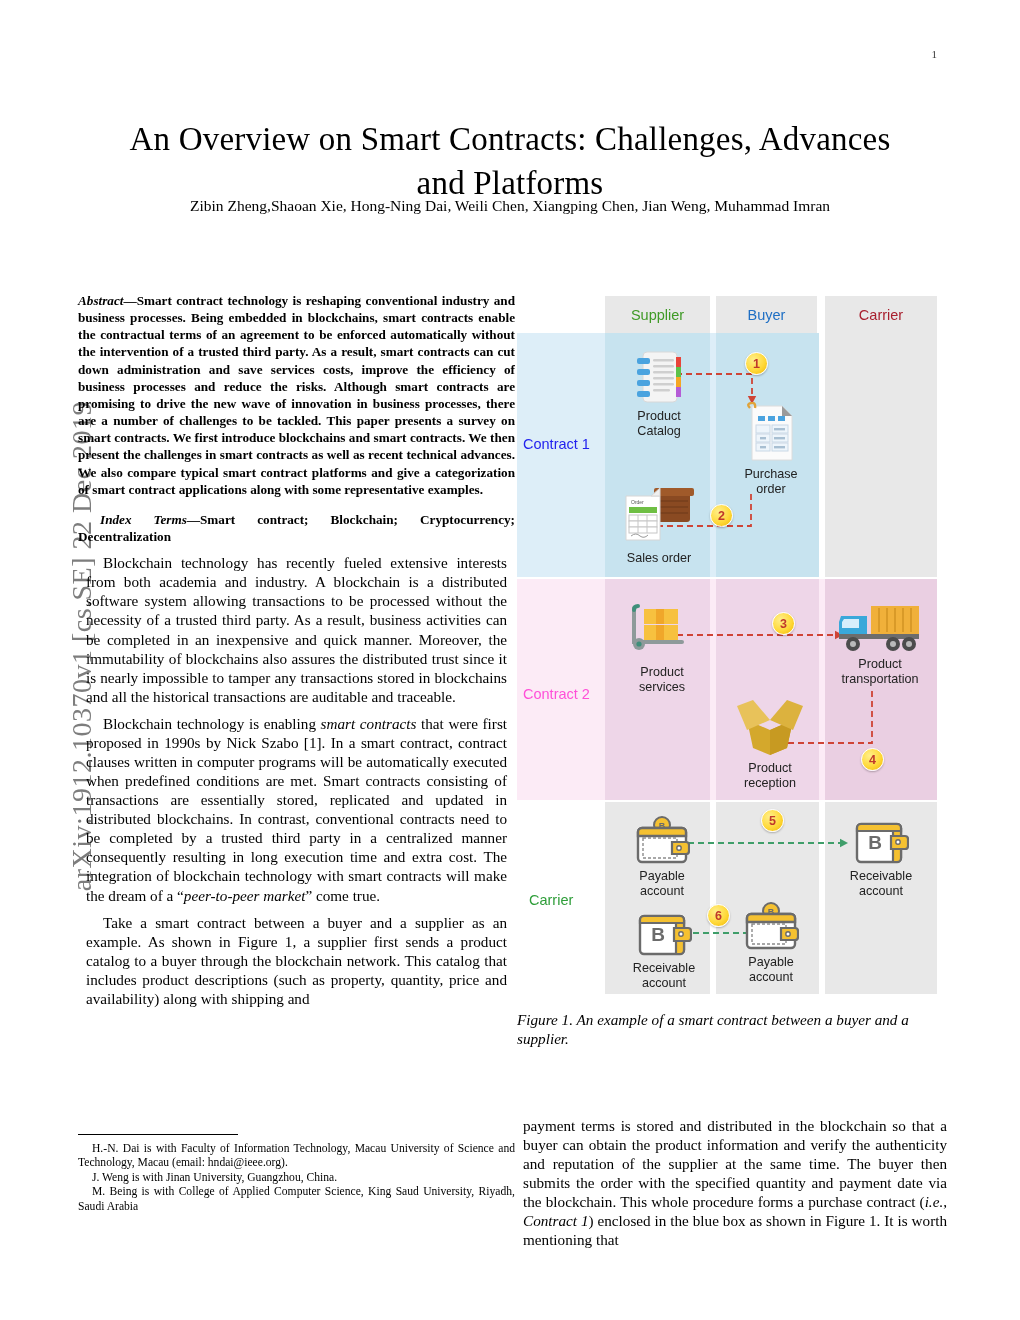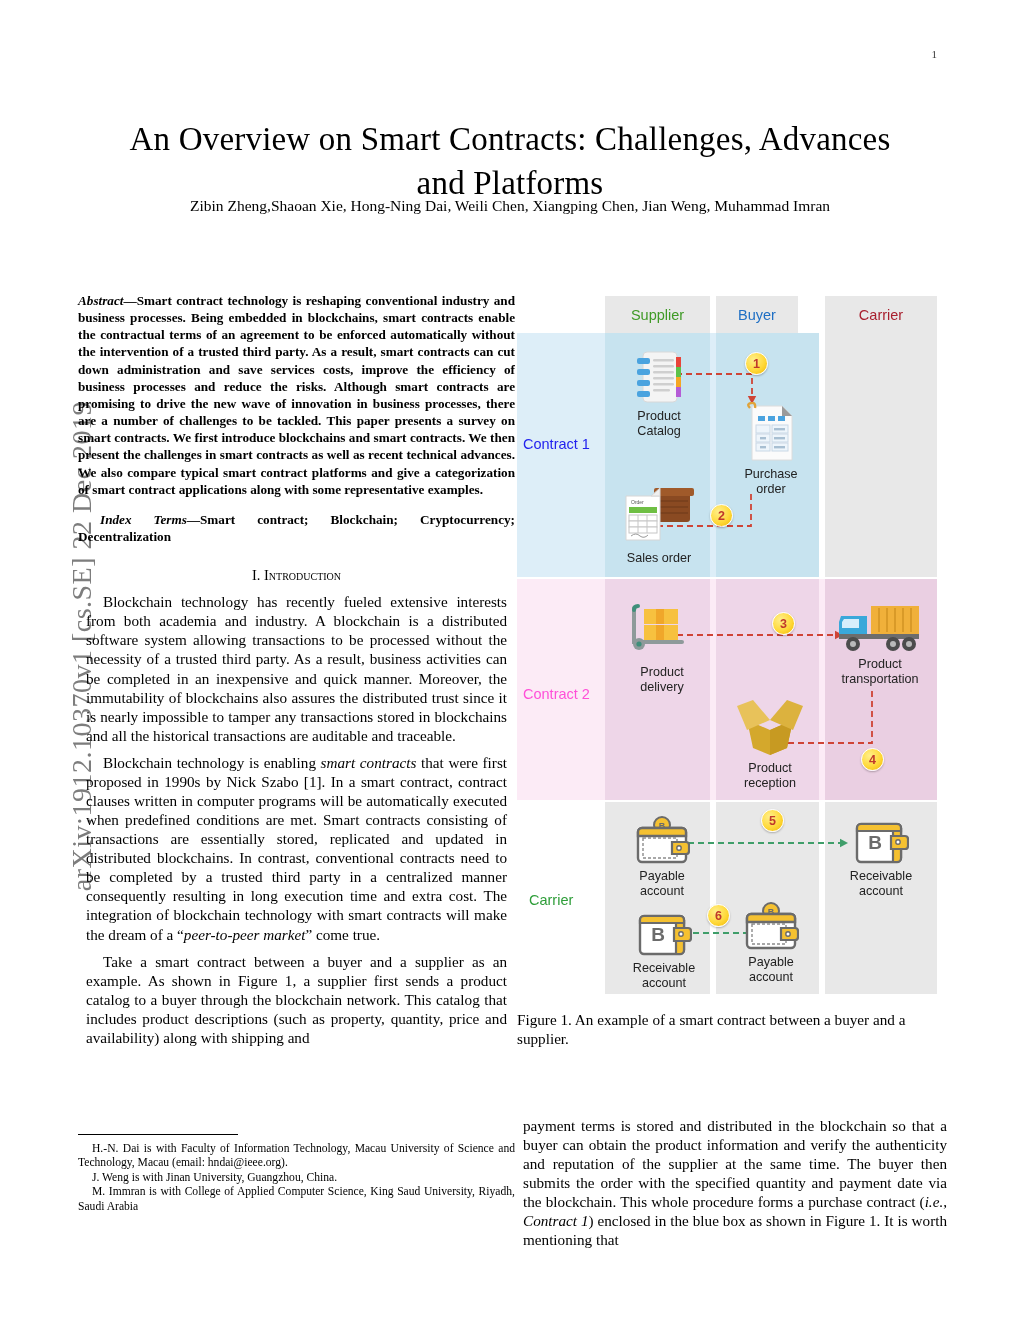--- a/index.html
+++ b/index.html
@@ -113,21 +113,21 @@
 
   
   .lane-head{
     position:absolute; top:0; height:37px;
     background:#e8e8e8;
     display:flex; align-items:center; justify-content:center;
     font-family:"Liberation Sans", sans-serif;
     font-size:14.5px;
   }
   .lane-head.supplier{ left:88px; width:105px; color:#3f9a26; }
-  .lane-head.buyer{ left:199px; width:82px; color:#1f6fc4; }
+  .lane-head.buyer{ left:199px; width:101px; color:#1f6fc4; }
   .lane-head.carrier{ left:308px; width:112px; color:#a81f2e; }
 
   
   .band{ position:absolute; }
   .band.c1-left { left:0;   top:37px; width:86px;  height:244px; background:#ddeef8; }
   .band.c1-sup  { left:88px; top:37px; width:105px; height:244px; background:#c7e3ef; }
   .band.c1-buy  { left:199px;top:37px; width:103px; height:244px; background:#c7e3ef; }
   .band.c1-gap1 { left:86px; top:37px; width:2px;   height:244px; background:#ddeef8; }
   .band.c1-gap2 { left:193px;top:37px; width:6px;   height:244px; background:#ddeef8; }
   .band.c1-car  { left:308px;top:37px; width:112px; height:244px; background:#e8e8e8; }
@@ -177,21 +177,21 @@
     font-family:"Liberation Sans", sans-serif;
     font-size:12.5px; font-weight:bold; color:#c0392b;
   }
 
   
   .arrow{ position:absolute; }
   .arrow svg{ display:block; overflow:visible; }
 
   .fig-caption{
     position:absolute; left:517px; top:1010px; width:432px;
-    font-size:15.2px; line-height:1.25; text-align:left;
+    font-size:15.2px; line-height:1.25; text-align:left;font-style:italic;
   }
 
   
   .ico{ display:block; }
 </style>
 </head>
 <body>
 
 <div class="page-number">1</div>
 
@@ -203,37 +203,33 @@
 <div class="col-left">
 
   <div class="abstract">
     <span class="lead">Abstract</span><span>—</span><span>Smart contract technology is reshaping conventional industry and business processes. Being embedded in blockchains, smart contracts enable the contractual terms of an agreement to be enforced automatically without the intervention of a trusted third party. As a result, smart contracts can cut down administration and save services costs, improve the efficiency of business processes and reduce the risks. Although smart contracts are promising to drive the new wave of innovation in business processes, there are a number of challenges to be tackled. This paper presents a survey on smart contracts. We first introduce blockchains and smart contracts. We then present the challenges in smart contracts as well as recent technical advances. We also compare typical smart contract platforms and give a categorization of smart contract applications along with some representative examples.</span>
   </div>
 
   <div class="indexterms">
     <span class="lead">Index Terms</span><span>—</span><span>Smart contract; Blockchain; Cryptocurrency; Decentralization</span>
   </div>
 
-  <div class="sec-head">
-    <span class="num">I.</span>
-    <span>Introduction</span>
-  </div>
 
   <p class="body">Blockchain technology has recently fueled extensive interests from both academia and industry. A blockchain is a distributed software system allowing transactions to be processed without the necessity of a trusted third party. As a result, business activities can be completed in an inexpensive and quick manner. Moreover, the immutability of blockchains also assures the distributed trust since it is nearly impossible to tamper any transactions stored in blockchains and all the historical transactions are auditable and traceable.</p>
 
   <p class="body"><span>Blockchain technology is enabling </span><span class="it">smart contracts</span><span> that were first proposed in 1990s by Nick Szabo [1]. In a smart contract, contract clauses written in computer programs will be automatically executed when predefined conditions are met. Smart contracts consisting of transactions are essentially stored, replicated and updated in distributed blockchains. In contrast, conventional contracts need to be completed by a trusted third party in a centralized manner consequently resulting in long execution time and extra cost. The integration of blockchain technology with smart contracts will make the dream of a “</span><span class="it">peer-to-peer market</span><span>” come true.</span></p>
 
   <p class="body">Take a smart contract between a buyer and a supplier as an example. As shown in Figure 1, a supplier first sends a product catalog to a buyer through the blockchain network. This catalog that includes product descriptions (such as property, quantity, price and availability) along with shipping and</p>
 </div>
 
 <div class="foot-rule"></div>
 <div class="affil">
   <p>H.-N. Dai is with Faculty of Information Technology, Macau University of Science and Technology, Macau (email: hndai@ieee.org).</p>
   <p>J. Weng is with Jinan University, Guangzhou, China.</p>
-  <p>M. Immran is with College of Applied Computer Science, King Saud University, Riyadh, Saudi Arabia</p>
+  <p>M. Being is with College of Applied Computer Science, King Saud University, Riyadh, Saudi Arabia</p>
 </div>
 
 <div class="figure">
   <div class="fig-canvas">
 
     <div class="band c1-left"></div>
     <div class="band c1-gap1"></div>
     <div class="band c1-sup"></div>
     <div class="band c1-gap2"></div>
     <div class="band c1-buy"></div>
@@ -393,21 +389,21 @@
           <path d="M6,6 q0,-4 4,-4" fill="none" stroke="#3f8f7a" stroke-width="4" stroke-linecap="round"></path>
           <circle cx="11" cy="40" r="6" fill="#8e9a9a"></circle>
           <circle cx="11" cy="40" r="2.6" fill="#3f8f7a"></circle>
           <rect x="16" y="5" width="34" height="15" fill="#f7c13f"></rect>
           <rect x="28" y="5" width="8" height="15" fill="#f0a72a"></rect>
           <rect x="16" y="21" width="34" height="15" fill="#f7c13f"></rect>
           <rect x="28" y="21" width="8" height="15" fill="#f0a72a"></rect>
         </svg>
       </span>
       <span class="cap">Product</span>
-      <span>delivery</span>
+      <span>services</span>
     </div>
 
     <div class="node" style="left:304px; top:306px; width:118px;">
       <span>
         <svg class="ico" width="86" height="52" viewBox="0 0 86 52">
           <rect x="34" y="4" width="48" height="28" fill="#f0b03a"></rect>
           <g stroke="#d99a28" stroke-width="2">
             <line x1="42" y1="6" x2="42" y2="30"></line>
             <line x1="50" y1="6" x2="50" y2="30"></line>
             <line x1="58" y1="6" x2="58" y2="30"></line>

